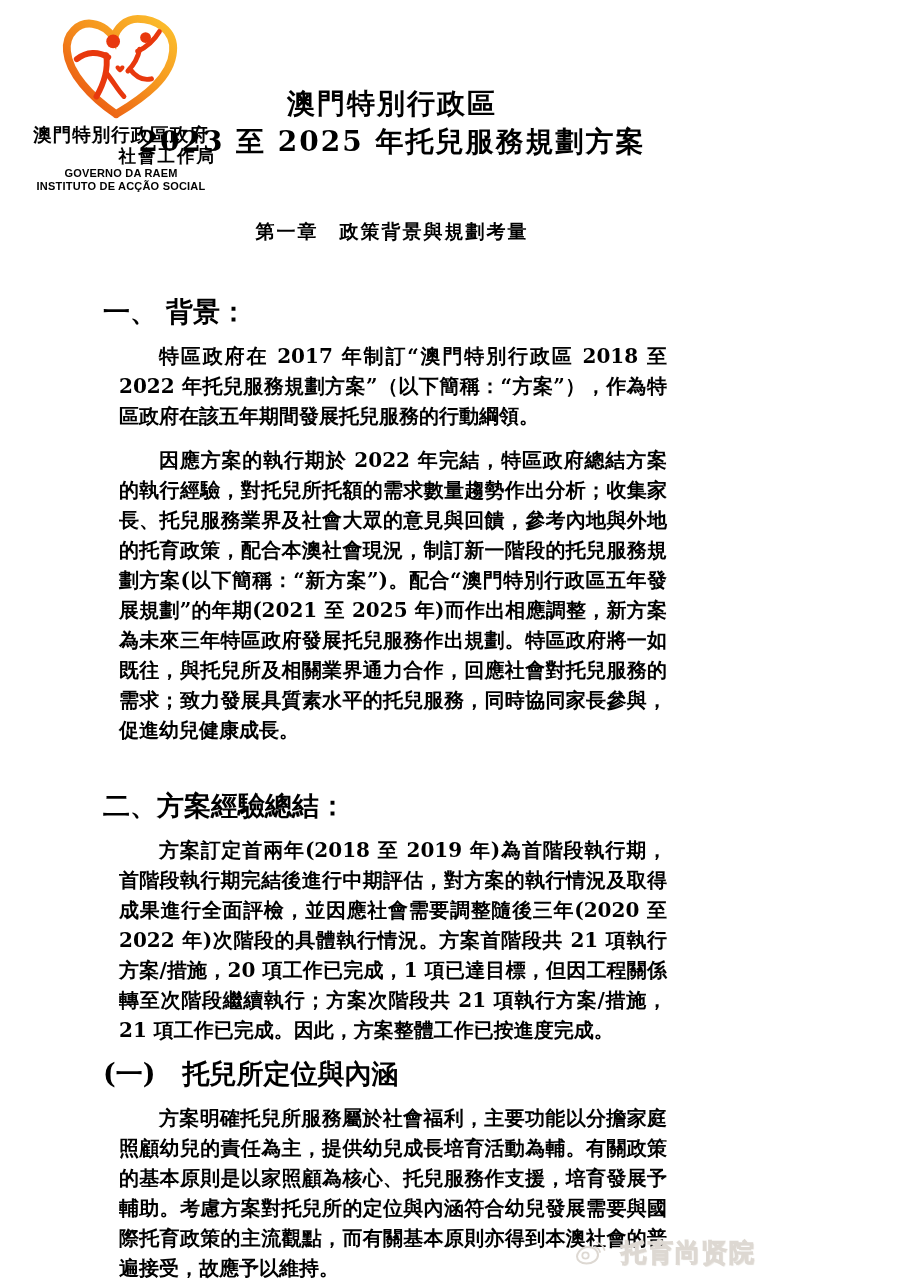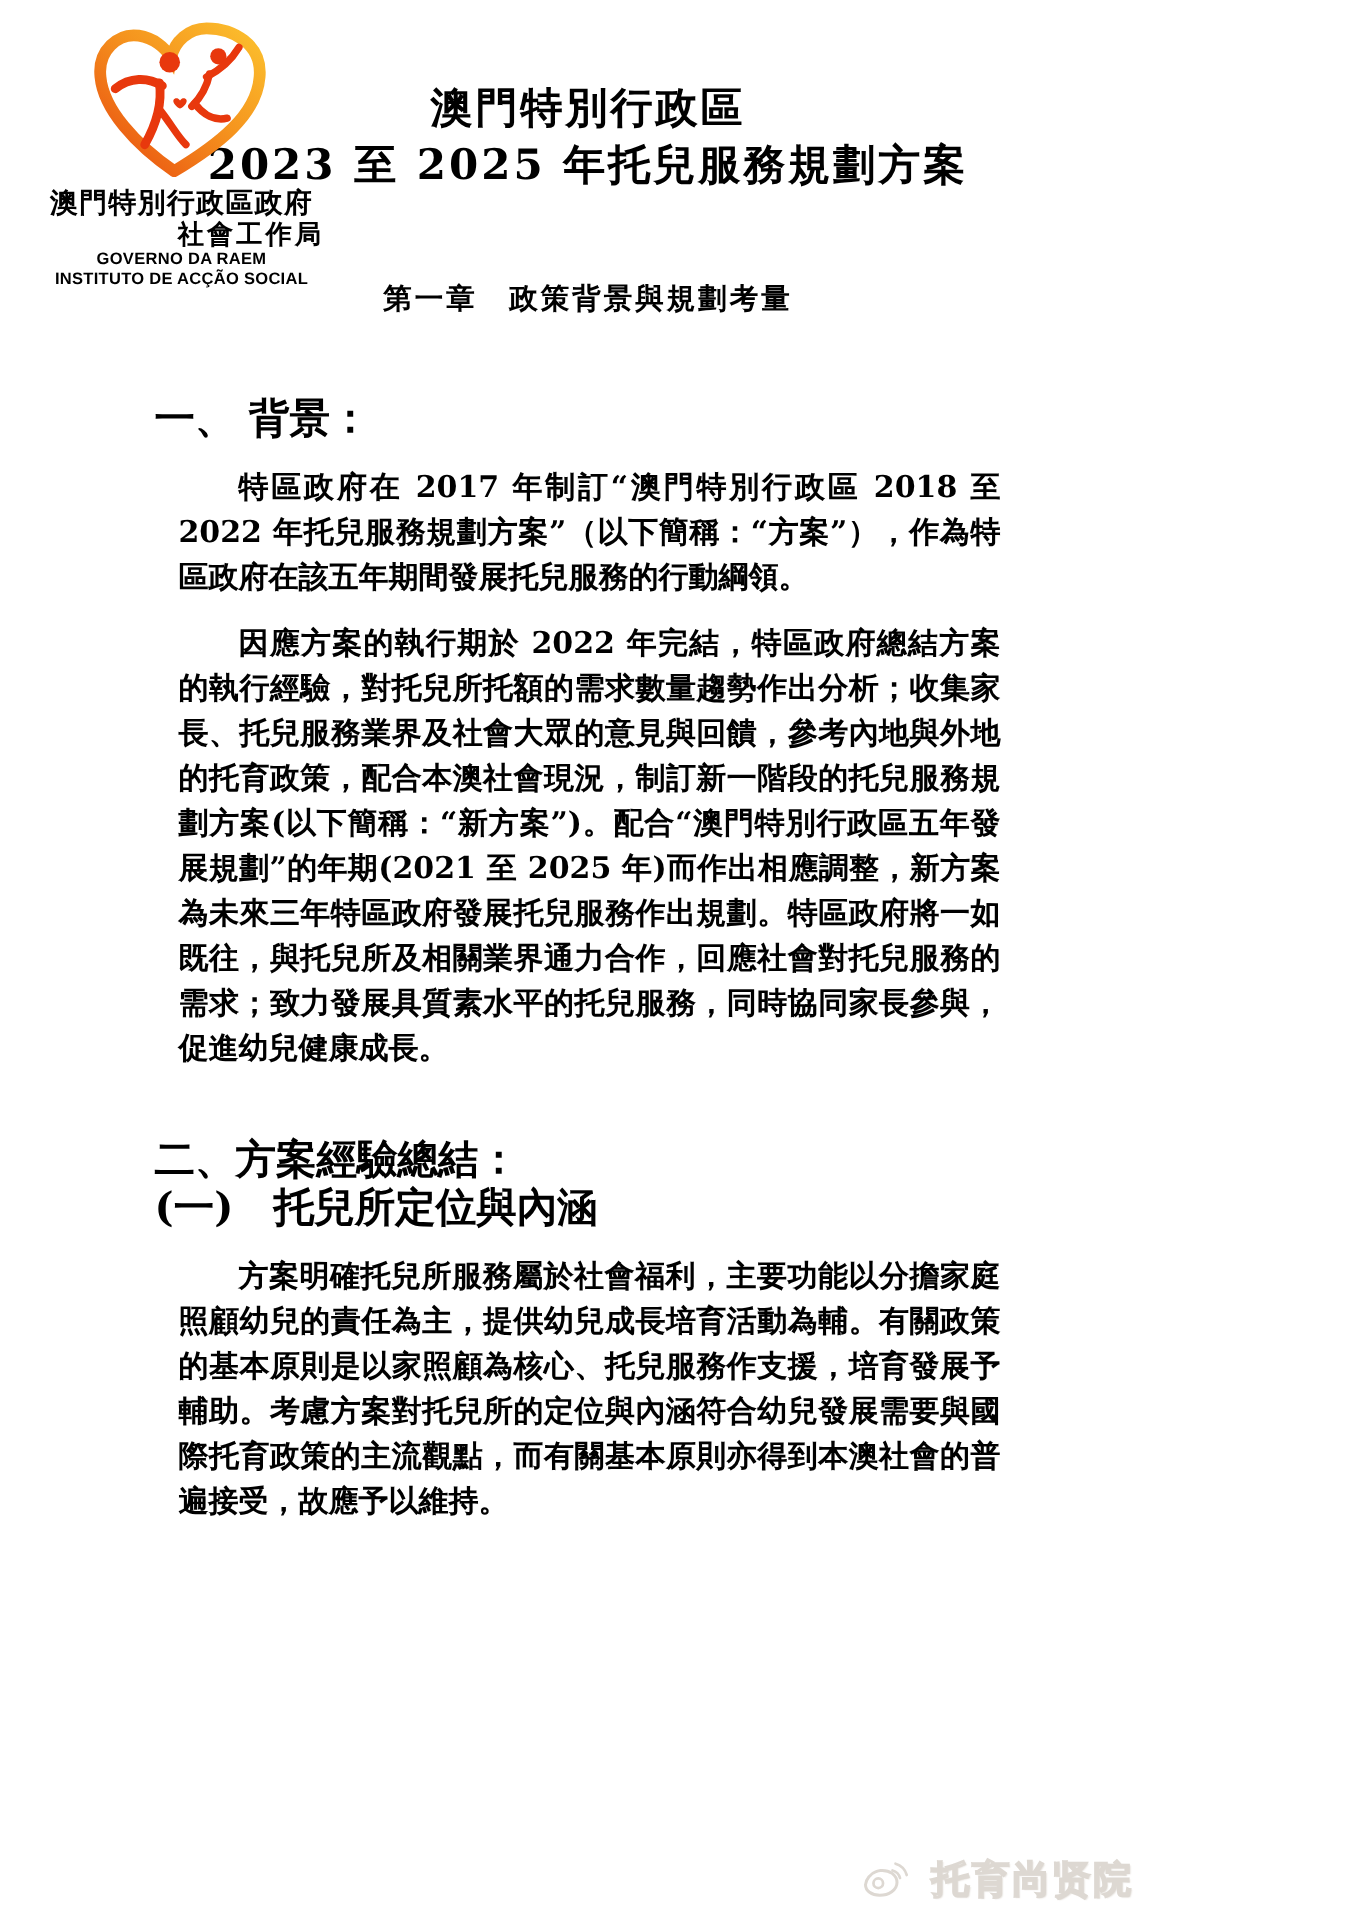--- a/index.html
+++ b/index.html
@@ -21,21 +21,21 @@
     width: 190px;
     text-align: center;
     font-family: "Liberation Sans", sans-serif;
   }
   .logo-heart { display: block; margin: 0 auto 2px auto; }
   .org-cn1 { font-size: 18.5px; font-weight: 700; letter-spacing: 1px; line-height: 22px; }
   .org-cn2 { font-size: 17.5px; font-weight: 700; letter-spacing: 2px; line-height: 21px; text-align: right; }
   .org-pt  { font-size: 11px;  font-weight: 700; line-height: 12.5px; letter-spacing: 0.2px; }
 
   
-  .title-block { padding-top: 53px; text-align: center; }
+  .title-block { padding-top: 85px; text-align: center; }
   .doc-title {
     font-size: 28px; font-weight: 700; line-height: 38px; letter-spacing: 2px;
   }
   .chapter {
     margin-top: 54px; text-align: center;
     font-size: 19px; font-weight: 700; line-height: 32px; letter-spacing: 2px;
   }
 
   
   .content { margin: 0 101px 0 103px; }
@@ -119,20 +119,21 @@
         <span class="sec-marker">一、</span><span class="sec-title">背景：</span>
       </h3>
       <p class="body-para">特區政府在 2017 年制訂“澳門特別行政區 2018 至 2022 年托兒服務規劃方案”（以下簡稱：“方案”），作為特區政府在該五年期間發展托兒服務的行動綱領。</p>
       <p class="body-para">因應方案的執行期於 2022 年完結，特區政府總結方案的執行經驗，對托兒所托額的需求數量趨勢作出分析；收集家長、托兒服務業界及社會大眾的意見與回饋，參考內地與外地的托育政策，配合本澳社會現況，制訂新一階段的托兒服務規劃方案(以下簡稱：“新方案”)。配合“澳門特別行政區五年發展規劃”的年期(2021 至 2025 年)而作出相應調整，新方案為未來三年特區政府發展托兒服務作出規劃。特區政府將一如既往，與托兒所及相關業界通力合作，回應社會對托兒服務的需求；致力發展具質素水平的托兒服務，同時協同家長參與，促進幼兒健康成長。</p>
     </div>
 
     <div>
       <h3 class="sec-heading sec-2">
         <span class="sec-marker">二、</span><span class="sec-title">方案經驗總結：</span>
       </h3>
+      <p class="body-para">方案訂定首兩年(2018 至 2019 年)為首階段執行期，首階段執行期完結後進行中期評估，對方案的執行情況及取得成果進行全面評檢，並因應社會需要調整隨後三年(2020 至 2022 年)次階段的具體執行情況。方案首階段共 21 項執行方案/措施，20 項工作已完成，1 項已達目標，但因工程關係轉至次階段繼續執行；方案次階段共 21 項執行方案/措施，21 項工作已完成。因此，方案整體工作已按進度完成。</p>
     </div>
 
     <div>
       <h3 class="sec-heading sec-3">
         <span class="sec-marker">(一)</span><span class="sec-title">托兒所定位與內涵</span>
       </h3>
       <p class="body-para">方案明確托兒所服務屬於社會福利，主要功能以分擔家庭照顧幼兒的責任為主，提供幼兒成長培育活動為輔。有關政策的基本原則是以家照顧為核心、托兒服務作支援，培育發展予輔助。考慮方案對托兒所的定位與內涵符合幼兒發展需要與國際托育政策的主流觀點，而有關基本原則亦得到本澳社會的普遍接受，故應予以維持。</p>
     </div>
 
   </div>

